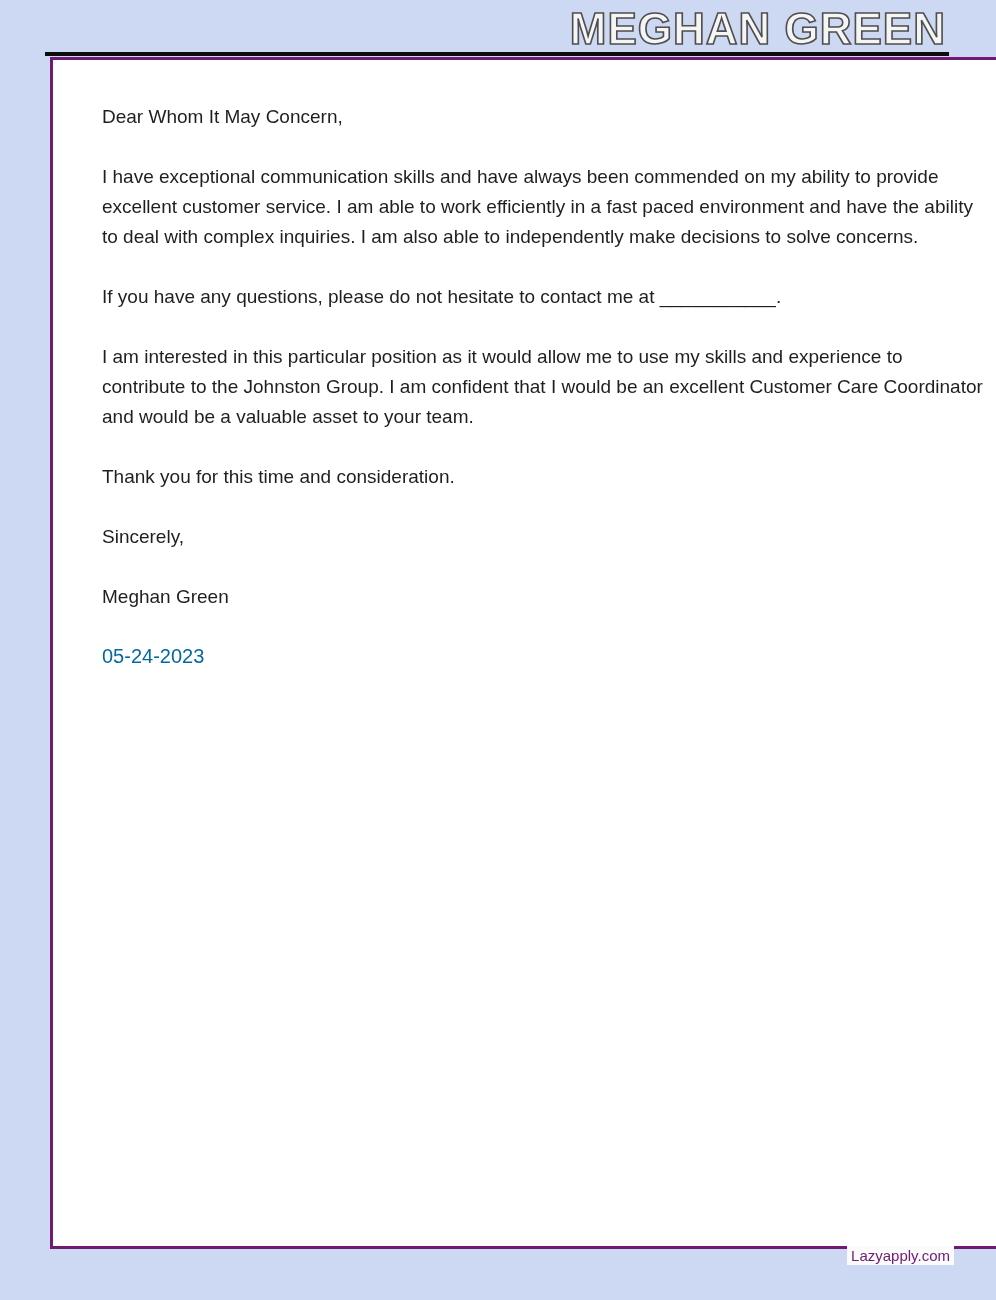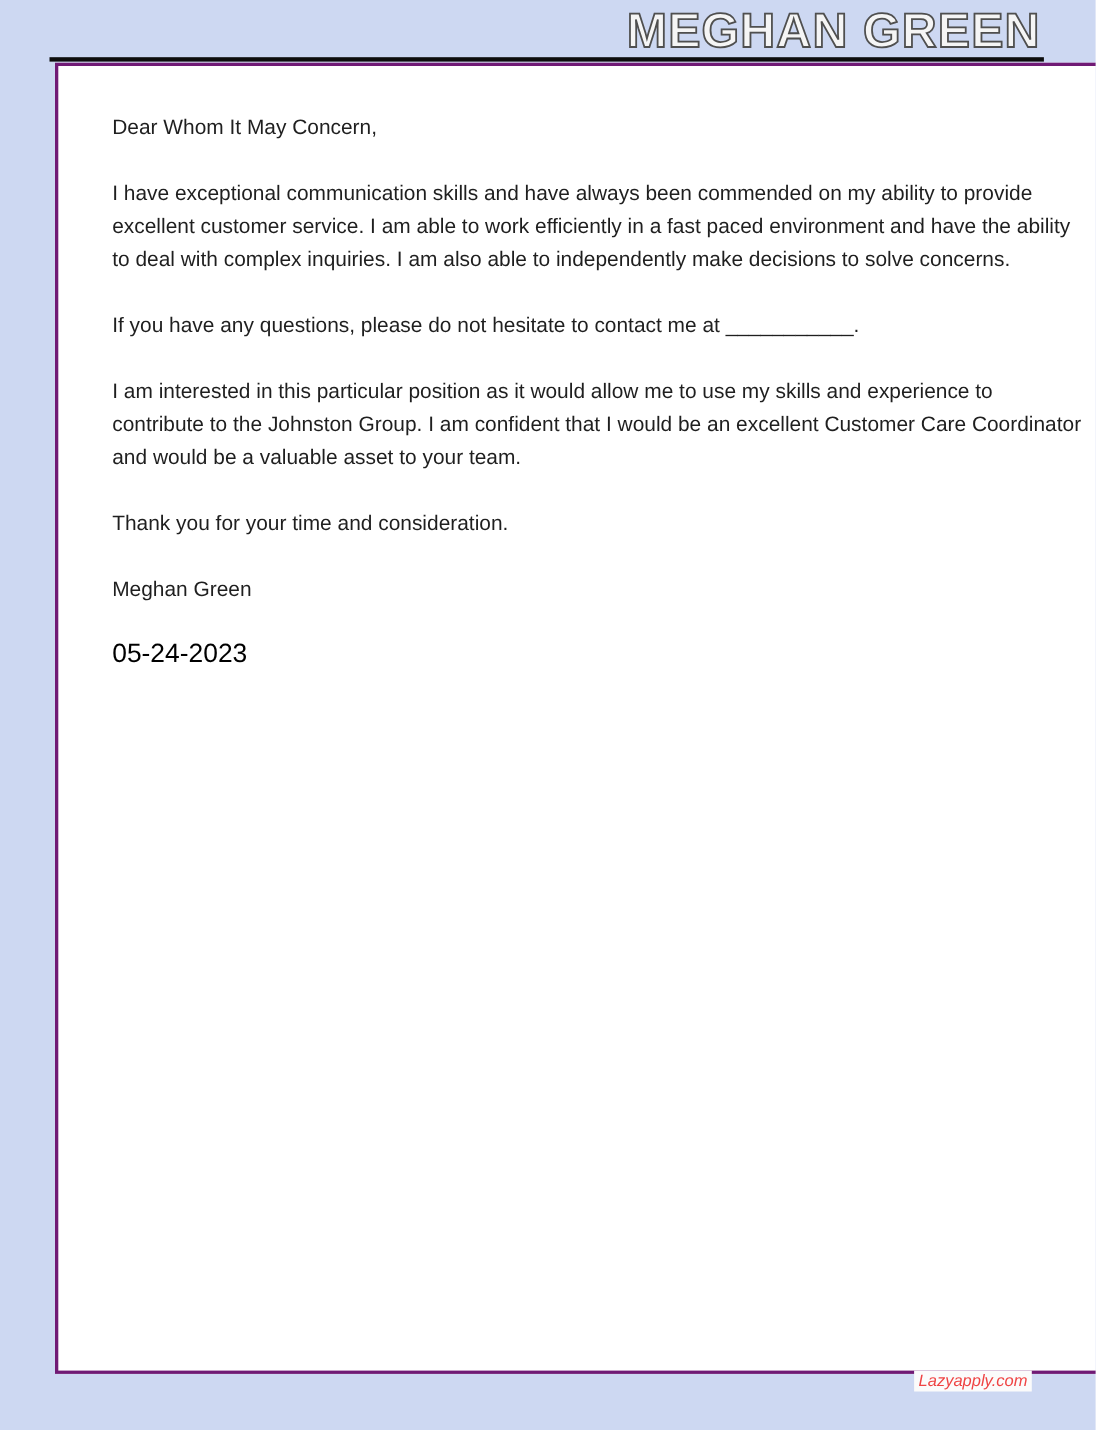--- a/index.html
+++ b/index.html
@@ -52,35 +52,34 @@
     line-height: 30px;
     color: #1f1f1f;
   }
   .letter-body p {
     margin: 0 0 30px 0;
   }
   .letter-body p.tight {
     margin-bottom: 30px;
   }
   .date {
-    color: #000000;
-    font-size: 24px;
+    color: #0369a1;
+    font-size: 20px;
     margin-top: -10px;
     display: inline-block;
     cursor: pointer;
   }
   .footer-brand {
     position: absolute;
     top: 1246px;
-    right: 58px;
+    right: 42px;
     font-size: 15px;
-    color: #ef4444;
+    color: #701a75;
     background: #fbfbfb;
     padding: 1px 4px;
-    font-style: italic;
   }
 </style>
 </head>
 <body>
 
 <div class="header-name">MEGHAN GREEN</div>
 
 <div class="top-rule"></div>
 
 <div class="page">
@@ -88,22 +87,23 @@
 
     <p>Dear Whom It May Concern,</p>
 
 
     <p>I have exceptional communication skills and have always been commended on my ability to provide excellent customer service. I am able to work efficiently in a fast paced environment and have the ability to deal with complex inquiries. I am also able to independently make decisions to solve concerns.</p>
 
     <p>If you have any questions, please do not hesitate to contact me at ___________.</p>
 
     <p>I am interested in this particular position as it would allow me to use my skills and experience to contribute to the Johnston Group. I am confident that I would be an excellent Customer Care Coordinator and would be a valuable asset to your team.</p>
 
-    <p>Thank you for your time and consideration.</p>
+    <p>Thank you for this time and consideration.</p>
 
+    <p>Sincerely,</p>
 
     <p class="tight">Meghan Green</p>
 
     <span class="date">05-24-2023</span>
 
   </div>
 </div>
 
 <div class="footer-brand">Lazyapply.com</div>
 

